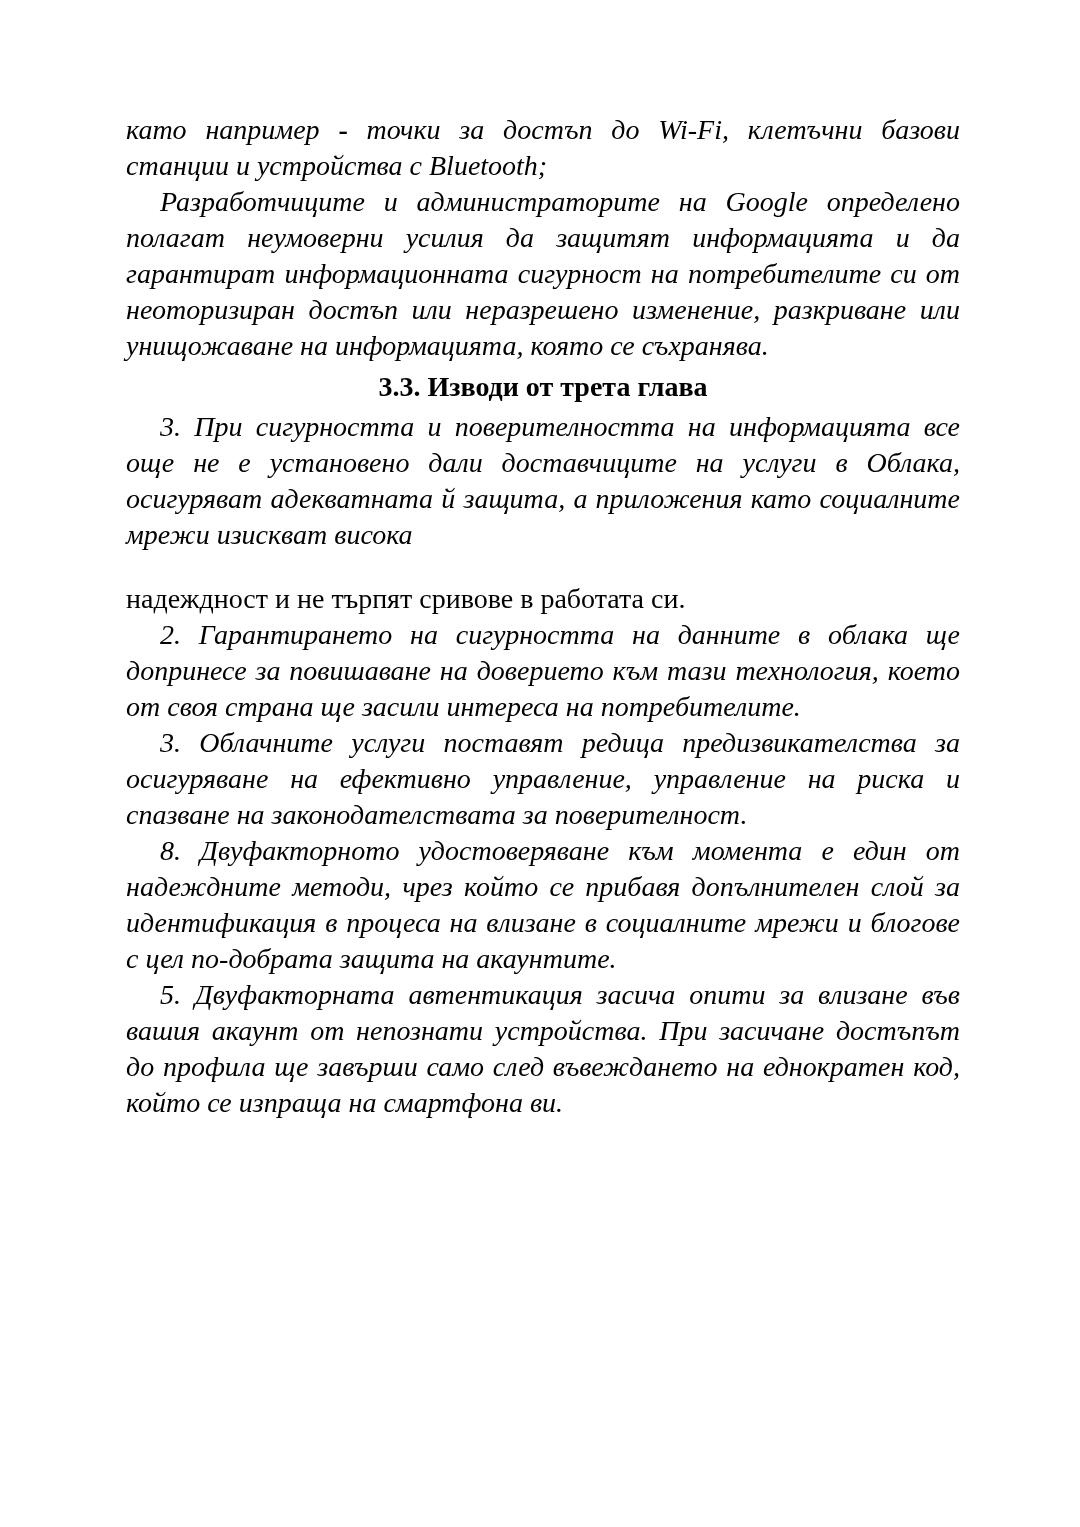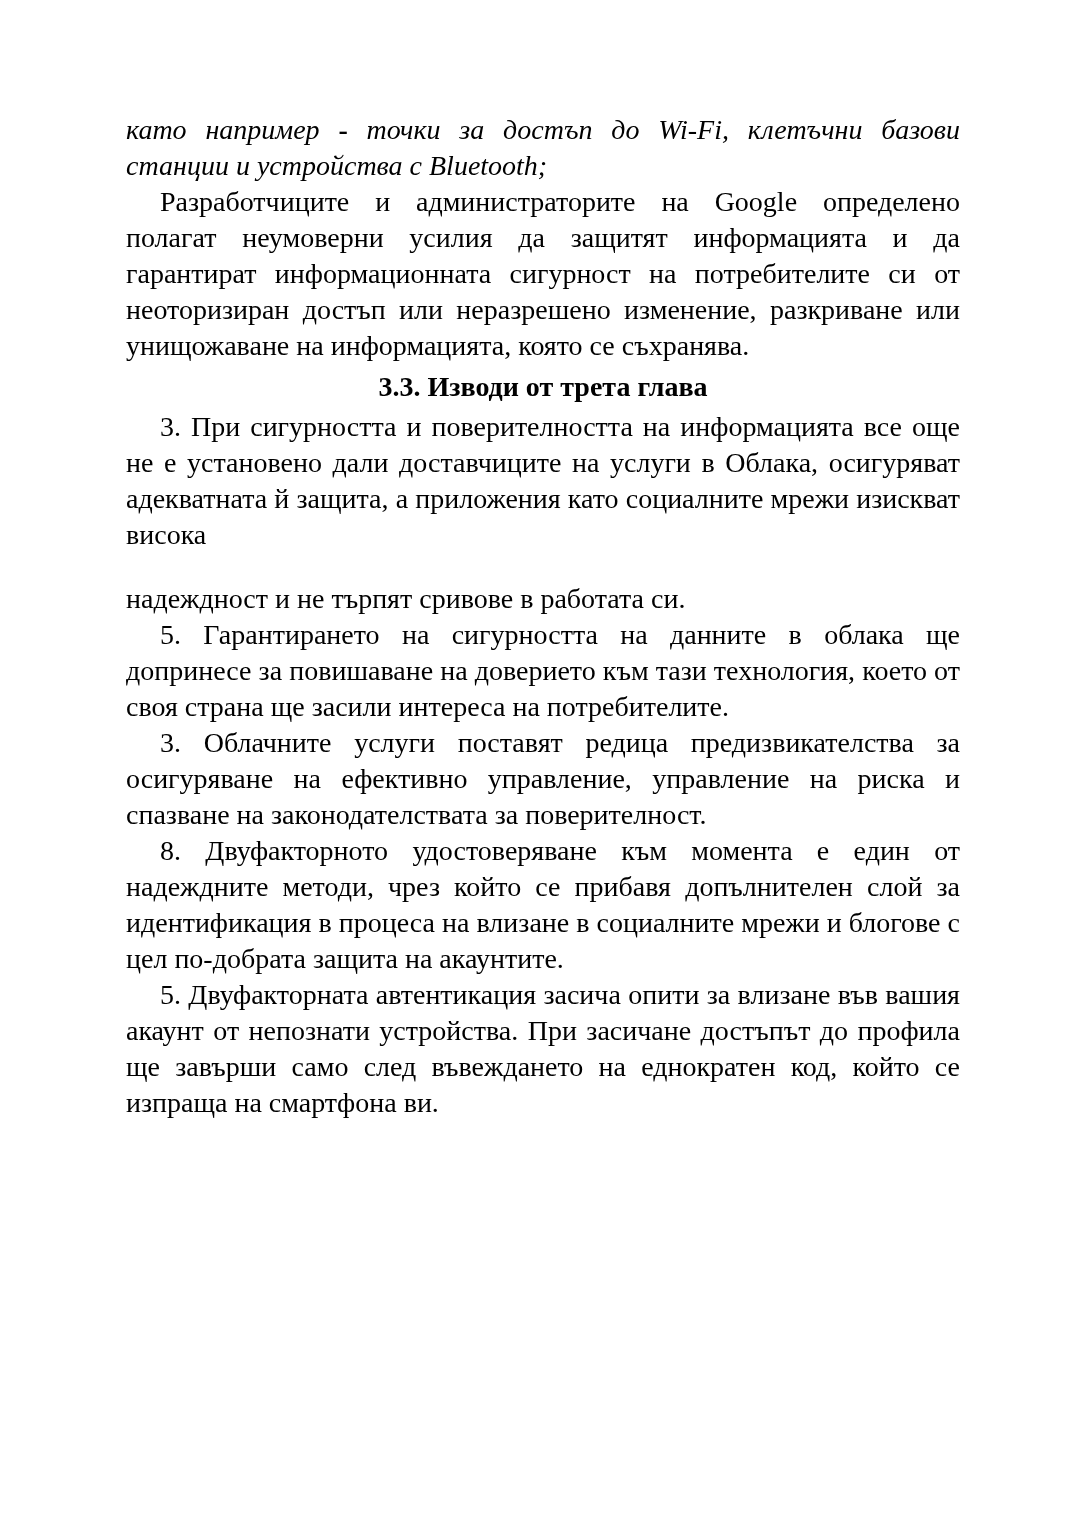--- a/index.html
+++ b/index.html
@@ -20,20 +20,21 @@
     padding: 112px 120px 0 126px;
   }
   .para {
     font-size: 28px;
     line-height: 36px;
     text-align: justify;
     text-justify: inter-word;
   }
   .para.indent {
     text-indent: 34px;
+    font-style: italic;
   }
   .para.italic {
     font-style: italic;
   }
   .para.cont {
     text-align: left;
     margin-top: 28px;
   }
   .heading {
     font-size: 28px;
@@ -53,21 +54,21 @@
 
   <p class="para italic"><span>като например</span> <span class="bold-dash">-</span> <span>точки за достъп до Wi-Fi, клетъчни базови станции и устройства с Bluetooth;</span></p>
 
   <p class="para indent">Разработчиците и администраторите на Google определено полагат неумоверни усилия да защитят информацията и да гарантират информационната сигурност на потребителите си от неоторизиран достъп или неразрешено изменение, разкриване или унищожаване на информацията, която се съхранява.</p>
 
   <p class="heading">3.3. Изводи от трета глава</p>
 
   <p class="para indent">3. При сигурността и поверителността на информацията все още не е установено дали доставчиците на услуги в Облака, осигуряват адекватната й защита, а приложения като социалните мрежи изискват висока</p>
   <p class="para cont">надеждност и не търпят сривове в работата си.</p>
 
-  <p class="para indent">5. Гарантирането на сигурността на данните в облака ще допринесе за повишаване на доверието към тази технология, което от своя страна ще засили интереса на потребителите.</p>
+  <p class="para indent">2. Гарантирането на сигурността на данните в облака ще допринесе за повишаване на доверието към тази технология, което от своя страна ще засили интереса на потребителите.</p>
 
   <p class="para indent">3. Облачните услуги поставят редица предизвикателства за осигуряване на ефективно управление, управление на риска и спазване на законодателствата за поверителност.</p>
 
   <p class="para indent">8. Двуфакторното удостоверяване към момента е един от надеждните методи, чрез който се прибавя допълнителен слой за идентификация в процеса на влизане в социалните мрежи и блогове с цел по-добрата защита на акаунтите.</p>
 
   <p class="para indent">5. Двуфакторната автентикация засича опити за влизане във вашия акаунт от непознати устройства. При засичане достъпът до профила ще завърши само след въвеждането на еднократен код, който се изпраща на смартфона ви.</p>
 
 
 </div>
 

